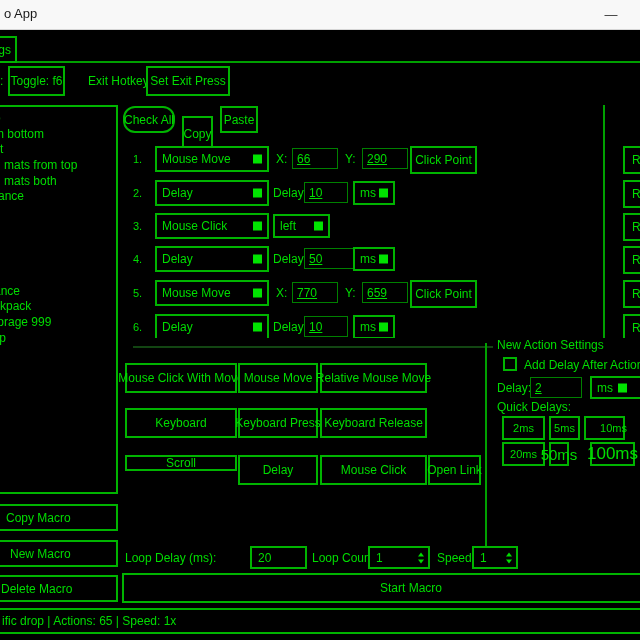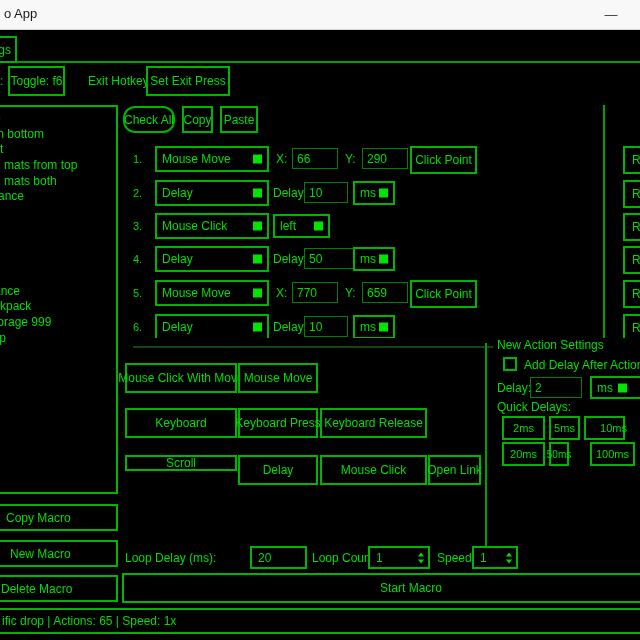--- a/index.html
+++ b/index.html
@@ -7,21 +7,21 @@
   }
   html,body{margin:0;padding:0;background:#1a1a1a;}
   .page{position:relative;width:640px;height:640px;background:var(--bg);overflow:hidden;
         font-family:"Liberation Sans",sans-serif;color:var(--grn);}
   .abs{position:absolute;box-sizing:border-box;}
   .lbl{position:absolute;box-sizing:border-box;color:var(--grn);font-size:12px;white-space:nowrap;line-height:14px;}
   .btn{position:absolute;box-sizing:border-box;border:2px solid var(--brd);background:var(--bg);
        color:var(--grn);font-size:12px;display:flex;align-items:center;justify-content:center;white-space:nowrap;cursor:default;}
   .btn.left{justify-content:flex-start;}
   .txt{position:absolute;box-sizing:border-box;border:1px solid var(--dim);background:var(--bg);
-       color:var(--grn);font-size:12px;padding:0 4px;font-family:"Liberation Sans",sans-serif;outline:none;}
+       color:var(--grn);font-size:12px;padding:0 4px;font-family:"Liberation Sans",sans-serif;outline:none;text-decoration:underline;}
   .dd{position:absolute;box-sizing:border-box;border:2px solid var(--brd);background:var(--bg);
       color:var(--grn);font-size:12px;display:flex;align-items:center;padding-left:5px;white-space:nowrap;}
   .sq{position:absolute;right:5px;top:50%;transform:translateY(-50%);width:9px;height:9px;background:#00e400;}
   .cb{position:absolute;box-sizing:border-box;width:14px;height:14px;border:2px solid var(--brd);background:var(--bg);}
   .vline{position:absolute;width:2px;background:#00a000;}
   .spin{position:absolute;box-sizing:border-box;border:2px solid var(--brd);background:var(--bg);
         color:var(--grn);font-size:12px;display:flex;align-items:center;padding-left:6px;}
   .arrows{position:absolute;right:4px;top:50%;transform:translateY(-50%);display:flex;flex-direction:column;gap:3px;}
   .tri-up{width:0;height:0;border-left:3px solid transparent;border-right:3px solid transparent;border-bottom:4px solid var(--grn);}
   .tri-dn{width:0;height:0;border-left:3px solid transparent;border-right:3px solid transparent;border-top:4px solid var(--grn);}
@@ -68,21 +68,21 @@
     <div class="list-item">lip</div>
   </div>
 
   <div class="btn left" style="left:-10px;top:504px;width:128px;height:27px;padding-left:14px;">Copy Macro</div>
   <div class="btn left" style="left:-10px;top:540px;width:128px;height:27px;padding-left:18px;">New Macro</div>
   <div class="btn left" style="left:-10px;top:575px;width:128px;height:27px;padding-left:9px;">Delete Macro</div>
 
   <div class="abs" style="left:122px;top:105px;width:560px;height:233px;overflow:hidden;">
 
     <div class="btn" style="left:1px;top:1px;width:52px;height:27px;border-radius:12px;">Check All</div>
-    <div class="btn" style="left:60px;top:1px;width:31px;height:27px;">Copy</div>
+    <div class="btn" style="left:60px;top:11px;width:31px;height:36px;">Copy</div>
     <div class="btn" style="left:98px;top:1px;width:38px;height:27px;">Paste</div>
 
     <div class="vline" style="left:481px;top:0;height:233px;"></div>
 
     <div class="lbl" style="left:11px;top:47px;font-size:11px;">1.</div>
     <div class="dd" style="left:33px;top:41px;width:114px;height:26px;">
         <span>Mouse Move</span>
         <span class="sq"></span>
       </div>
     <div class="lbl" style="left:154px;top:47px;">X:</div>
@@ -152,20 +152,21 @@
         <span>ms</span>
         <span class="sq"></span>
       </div>
     <div class="btn left" style="left:501px;top:209px;width:55px;height:28px;padding-left:7px;">R</div>
   </div>
 
   <div class="abs" style="left:133px;top:346px;width:360px;height:2px;background:#124512;"></div>
 
   <div class="btn" style="left:125px;top:363px;width:112px;height:30px;">Mouse Click With Move</div>
   <div class="btn" style="left:238px;top:363px;width:80px;height:30px;">Mouse Move</div>
+  <div class="btn" style="left:320px;top:363px;width:107px;height:30px;">Relative Mouse Move</div>
 
   <div class="btn" style="left:125px;top:408px;width:112px;height:30px;">Keyboard</div>
   <div class="btn" style="left:238px;top:408px;width:80px;height:30px;">Keyboard Press</div>
   <div class="btn" style="left:320px;top:408px;width:107px;height:30px;">Keyboard Release</div>
 
   <div class="btn" style="left:125px;top:455px;width:112px;height:16px;">Scroll</div>
   <div class="btn" style="left:238px;top:455px;width:80px;height:30px;">Delay</div>
   <div class="btn" style="left:320px;top:455px;width:107px;height:30px;">Mouse Click</div>
   <div class="btn" style="left:428px;top:455px;width:53px;height:30px;">Open Link</div>
 
@@ -179,22 +180,22 @@
   <input class="txt" style="left: 530px; top: 377px; width: 52px; height: 21px;" value="2">
   <div class="dd" style="left:590px;top:376px;width:55px;height:23px;">
       <span>ms</span>
       <span class="sq" style="right:16px;"></span>
     </div>
   <div class="lbl" style="left:497px;top:400px;">Quick Delays:</div>
   <div class="btn" style="left:502px;top:416px;width:43px;height:24px;font-size:11px;">2ms</div>
   <div class="btn" style="left:549px;top:416px;width:31px;height:24px;font-size:11px;">5ms</div>
   <div class="btn" style="left:584px;top:416px;width:41px;height:24px;font-size:11px;padding-left:18px;">10ms</div>
   <div class="btn" style="left:502px;top:442px;width:43px;height:24px;font-size:11px;">20ms</div>
-  <div class="btn" style="left:549px;top:442px;width:20px;height:24px;font-size:10px;text-align:right;">50ms</div>
-  <div class="btn" style="left:590px;top:442px;width:45px;height:24px;font-size:11px;">100ms</div>
+  <div class="btn" style="left:549px;top:442px;width:20px;height:24px;font-size:15px;text-align:right;">50ms</div>
+  <div class="btn" style="left:590px;top:442px;width:45px;height:24px;font-size:17px;">100ms</div>
 
   <div class="lbl" style="left:125px;top:551px;">Loop Delay (ms):</div>
   <div class="spin" style="left:250px;top:546px;width:57px;height:23px;">
       <span>20</span>
     </div>
   <div class="lbl" style="left:312px;top:551px;">Loop Count:</div>
   <div class="spin" style="left:368px;top:546px;width:62px;height:23px;">
     <span>1</span>
     <span class="arrows">
         <span class="tri-up"></span>

